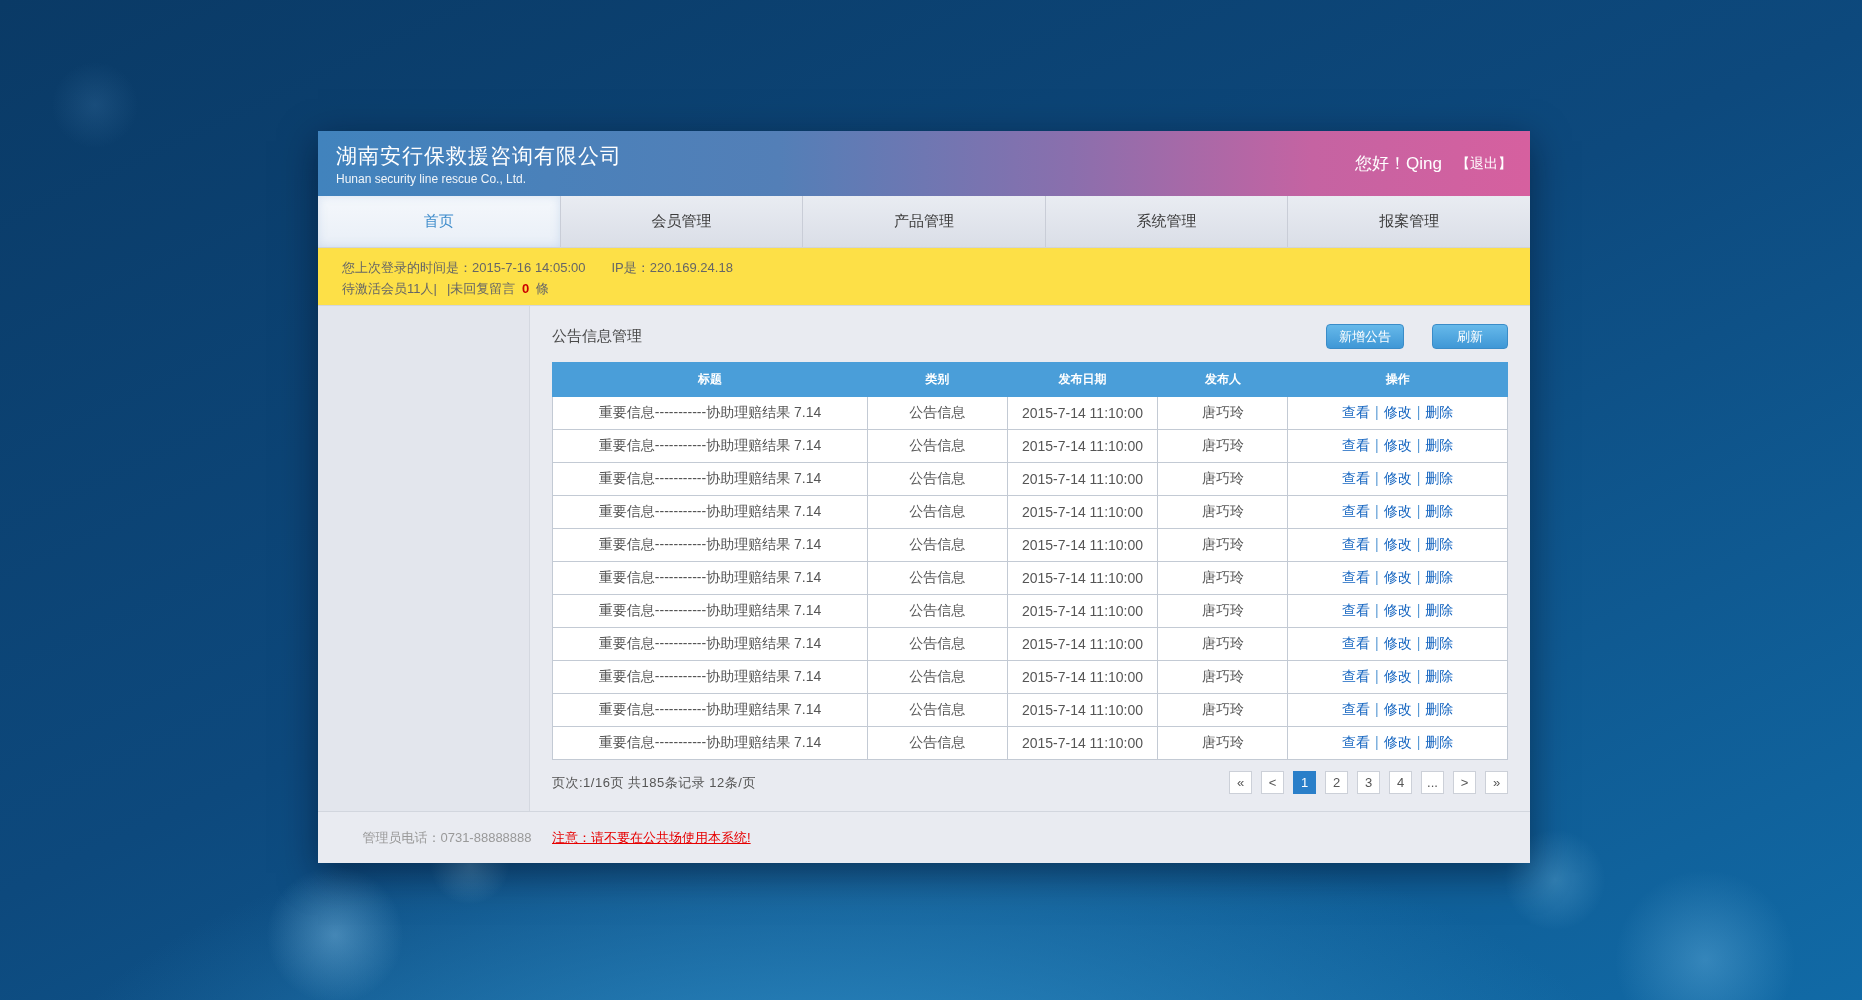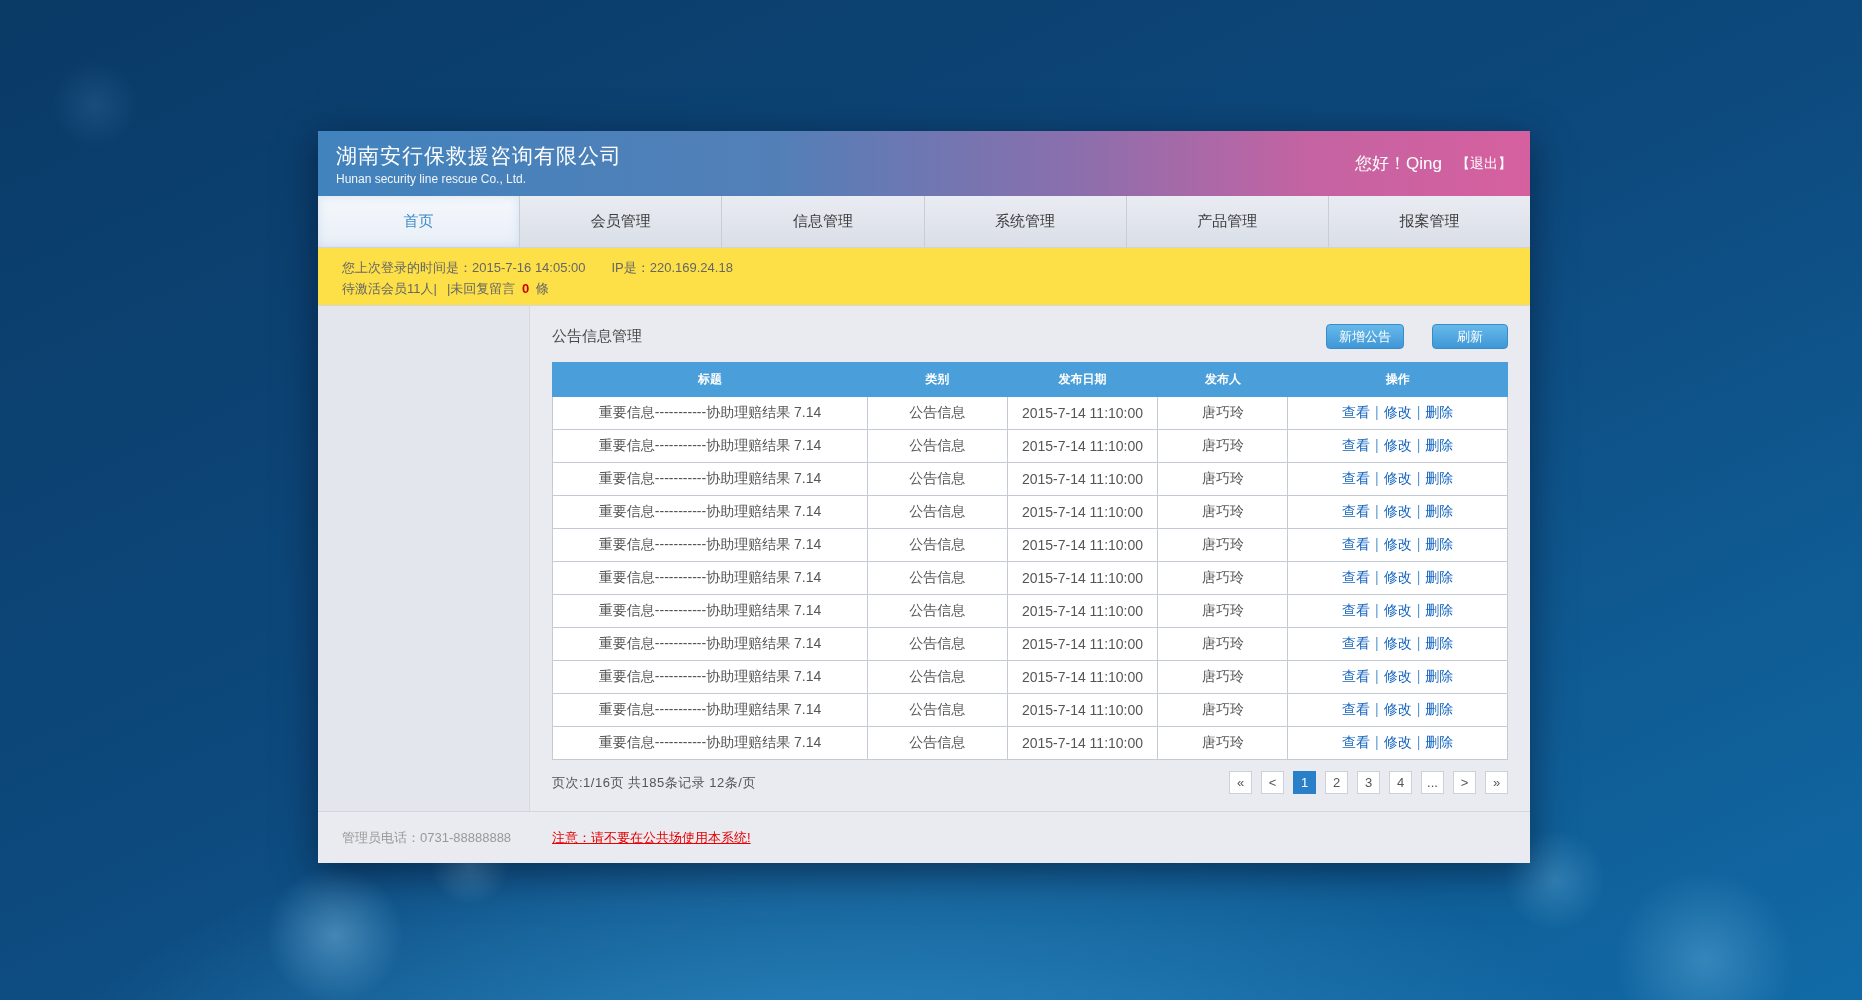--- a/index.html
+++ b/index.html
@@ -91,21 +91,21 @@
     min-width:23px; height:23px; line-height:21px; padding:0 5px;
     background:#fff; border:1px solid #ccd0d8; text-align:center;
     color:#555; font-size:13px; cursor:pointer; display:inline-block;
   }
   .pg-btn.active { background:#2a7fc9; border-color:#2a7fc9; color:#fff; }
   
   .footer {
     flex:0 0 52px; background:#e9ebf1; border-top:1px solid #d2d6de;
     display:flex; align-items:center; padding-left:24px; font-size:13px;
   }
-  .admin-phone { color:#999; width:210px; }
+  .admin-phone { color:#999; width:210px;text-align:center; }
   .notice { color:#e60000; text-decoration:underline; }
 </style>
 </head>
 <body>
 
 <div class="panel">
 
   <header class="hdr">
     <div>
       <div class="company-cn">湖南安行保救援咨询有限公司</div>
@@ -113,23 +113,22 @@
     </div>
     <div class="hdr-right">
       <span>您好！Qing</span>
       <a class="logout">【退出】</a>
     </div>
   </header>
 
   <nav class="nav" id="nav">
       <div class="nav-tab active">首页</div>
       <div class="nav-tab">会员管理</div>
-      <div class="nav-tab">信息管理</div>
+      <div class="nav-tab">产品管理</div>
       <div class="nav-tab">系统管理</div>
-      <div class="nav-tab">产品管理</div>
       <div class="nav-tab">报案管理</div>
     </nav>
 
   <div class="statusbar">
     <div>
       <span>您上次登录的时间是：2015-7-16 14:05:00</span><span class="gap"></span><span>IP是：220.169.24.18</span>
     </div>
     <div>
       <span>待激活会员11人|</span><span class="gap2"></span><span>|未回复留言</span>
       <span class="count">0</span>

